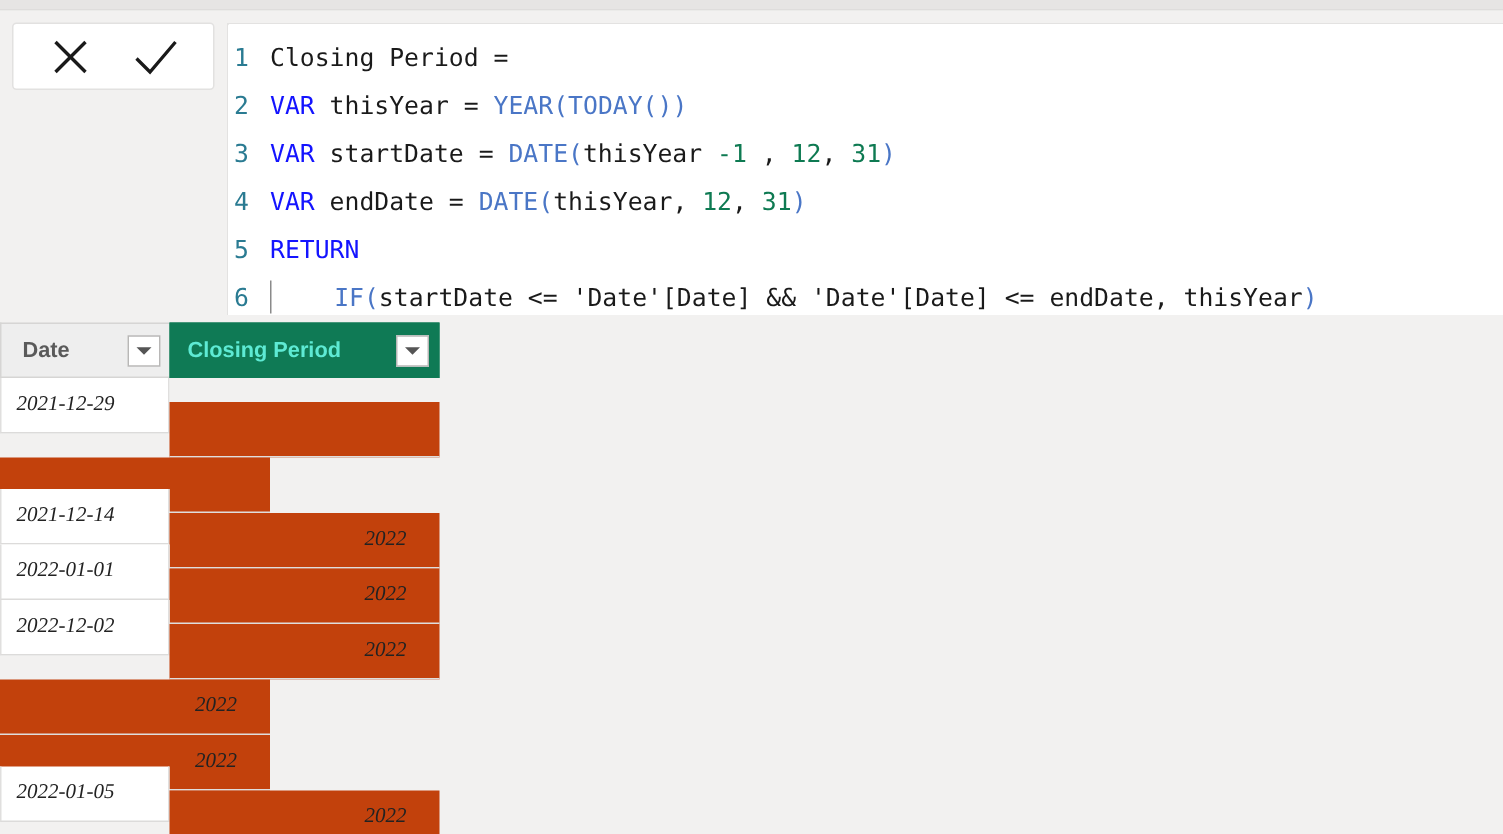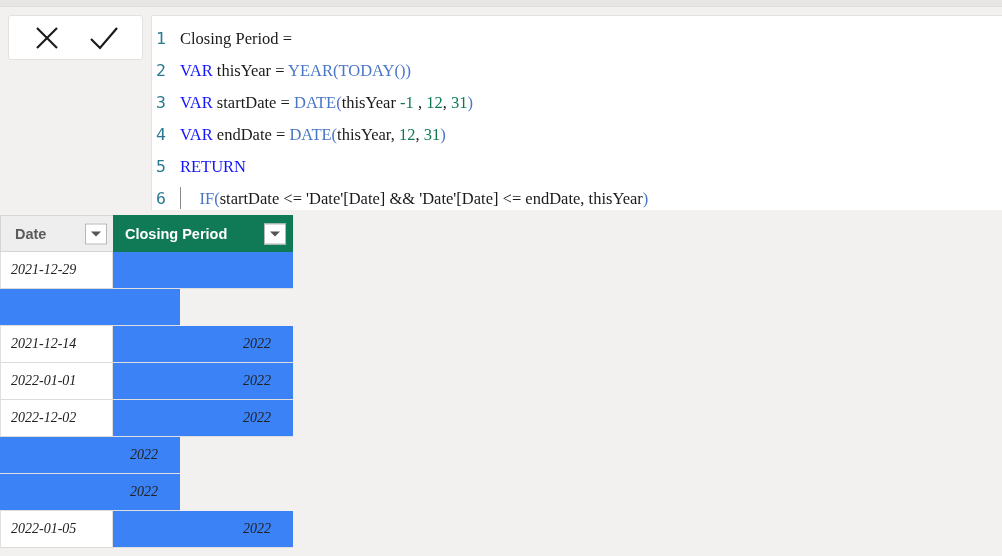--- a/index.html
+++ b/index.html
@@ -86,21 +86,20 @@
     text-align: left;
     padding-left: 4px;
     box-sizing: border-box;
     font-size: 16.5px;
     user-select: none;
   }
   .code-text {
     flex: 1 1 auto;
     color: #1a1a1a;
     position: relative;
-    font-family: Liberation Serif, serif;
   }
 
   
   .tk-kw   { color: #1414ff; }           
   .tk-fn   { color: #4a76c6; margin-top: 16px; }           
   .tk-num  { color: #0e7a52; }           
   .tk-pl   { color: #1a1a1a; }           
 
   .caret {
     display: inline-block;
@@ -151,21 +150,21 @@
     color: #5a5a5a;
   }
   .col-head.date-col .head-label { color: #5a5a5a; }
   .col-head.cp-col {
     width: 180px;
     background: #0f7a55;
     border: 1px solid #0f7a55;
     padding-left: 11px;
     color: #ffffff;
   }
-  .col-head.cp-col .head-label { color: #ffffff; }
+  .col-head.cp-col .head-label { color: #5eead4; }
 
   .filter-btn {
     position: absolute;
     right: 6px;
     top: 50%;
     transform: translateY(-50%);
     width: 22px; height: 21px;
     background: #ffffff;
     border: 1px solid #b8b7b6;
     box-sizing: border-box;
@@ -201,24 +200,25 @@
     width: 113px;
     background: #ffffff;
     border-left: 1px solid #e0dfde;
     border-right: 1px solid #e0dfde;
     border-bottom: 1px solid #dcdbda;
     padding-left: 10px;
     justify-content: flex-start;
   }
   .cell.cp-cell {
     width: 180px;
-    background: #3b82f6;
+    background: #c2410c;
     border-bottom: 1px solid #dfdedd;
     padding-right: 22px;
     justify-content: flex-end;
+    margin-top: 16px;
   }
 </style>
 </head>
 <body>
 
 <div class="top-strip"></div>
 
 <div class="formula-region">
 
   <div class="commit-bar">

